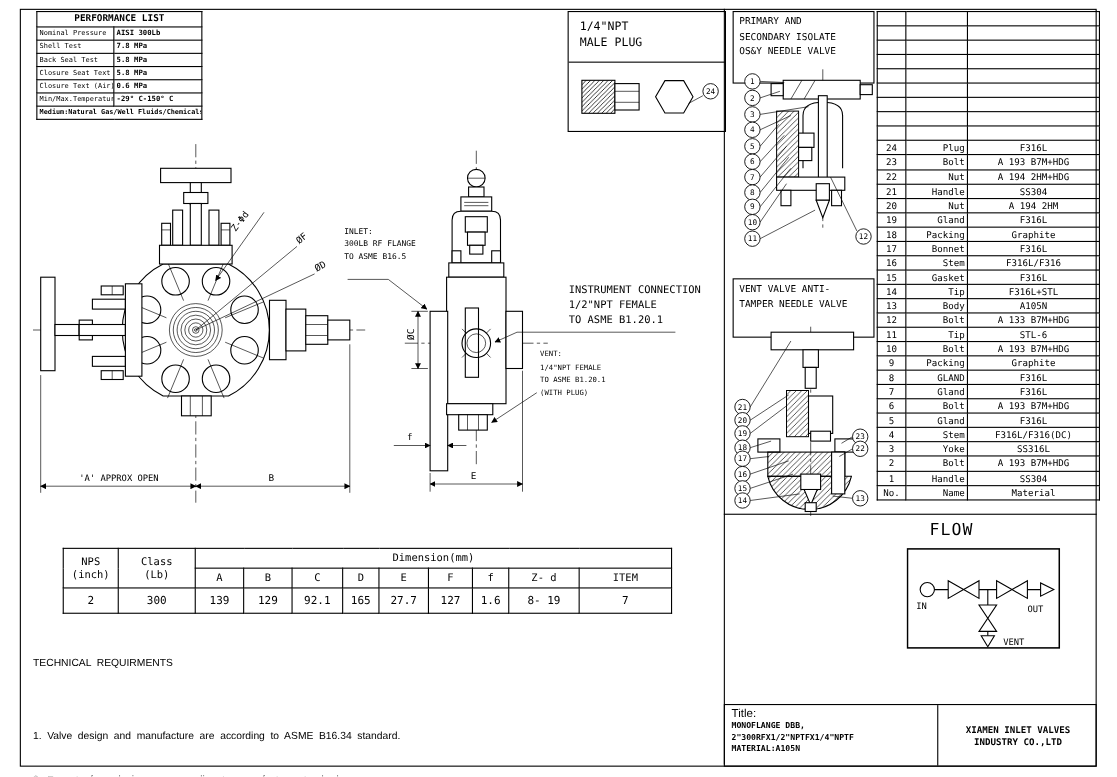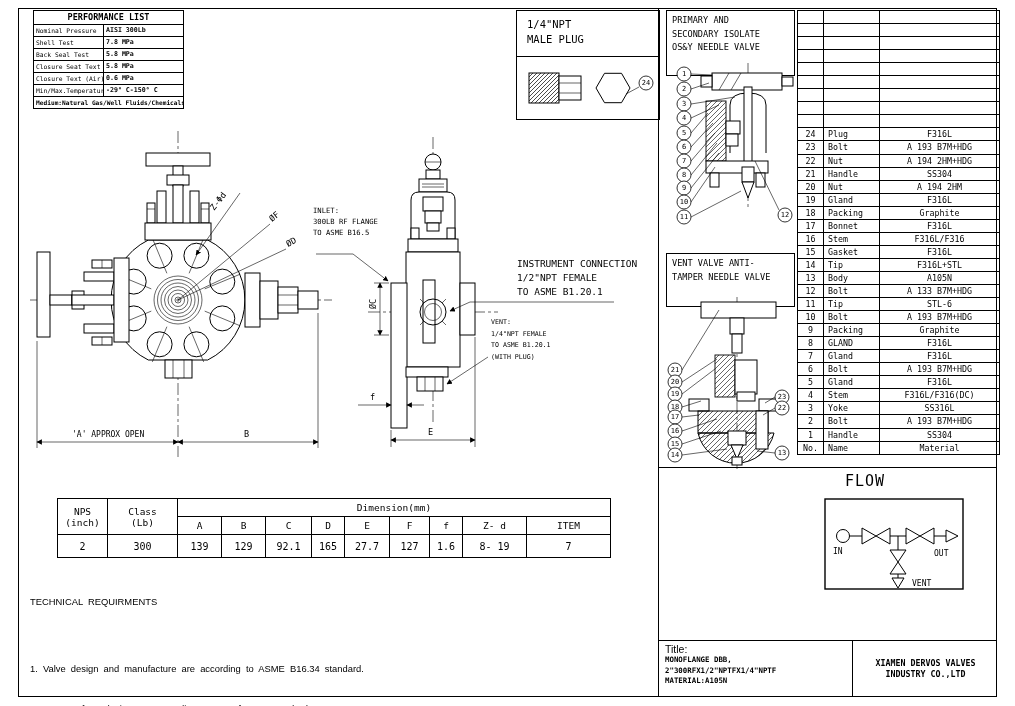--- a/index.html
+++ b/index.html
@@ -15,21 +15,21 @@
   .perf{left:33px;top:10px;width:150px;}
   .perf td{border:1px solid #000;font-size:6.3px;line-height:11px;height:11px;padding:0 2px;white-space:nowrap;overflow:hidden;}
   .perf .t{font-size:8.5px;font-weight:700;text-align:center;height:13px;}
   .perf .v{font-weight:700;font-size:6.6px;}
   .perf .m{font-size:6.2px;font-weight:700;}
 
   
   .parts{left:797px;top:10px;width:202px;}
   .parts td{border:1px solid #000;font-size:8.3px;line-height:12px;height:12.05px;padding:0 2px;white-space:nowrap;overflow:hidden;}
   .parts td.c{text-align:center;}
-  .parts td.l{text-align:left;padding-left:4px;}
+  .parts td.l{text-align:right;padding-left:4px;}
 
   
   .dims{left:45px;top:498px;width:553px;margin-left:12px;}
   .dims td{border:1.2px solid #000;font-size:9.5px;text-align:center;white-space:nowrap;overflow:hidden;}
   .dims .hd{height:15px;line-height:14px;}
   .dims .val{height:20px;font-size:10px;}
   .dims .two{line-height:11px;font-size:9.5px;}
 
   .boxlabel{border:1px solid #000;font-size:8.6px;line-height:13.5px;padding:3px 0 17px 5px;white-space:pre;}
   .plugbox{left:516px;top:10px;width:142px;height:108px;border:1px solid #000;}
@@ -712,18 +712,18 @@
   </div>
 
   <div class="abs titleblock">
     <div class="abs tb-left">
       <div class="tb-title">Title:</div>
       <div class="tb-line">MONOFLANGE DBB,</div>
       <div class="tb-line">2"300RFX1/2"NPTFX1/4"NPTF</div>
       <div class="tb-line">MATERIAL:A105N</div>
     </div>
     <div class="abs tb-right">
-      <div class="tb-co">XIAMEN DERVOS VALVES</div>
+      <div class="tb-co">XIAMEN INLET VALVES</div>
       <div class="tb-co">INDUSTRY CO.,LTD</div>
     </div>
   </div>
 
 </div>
 
 </body></html>

